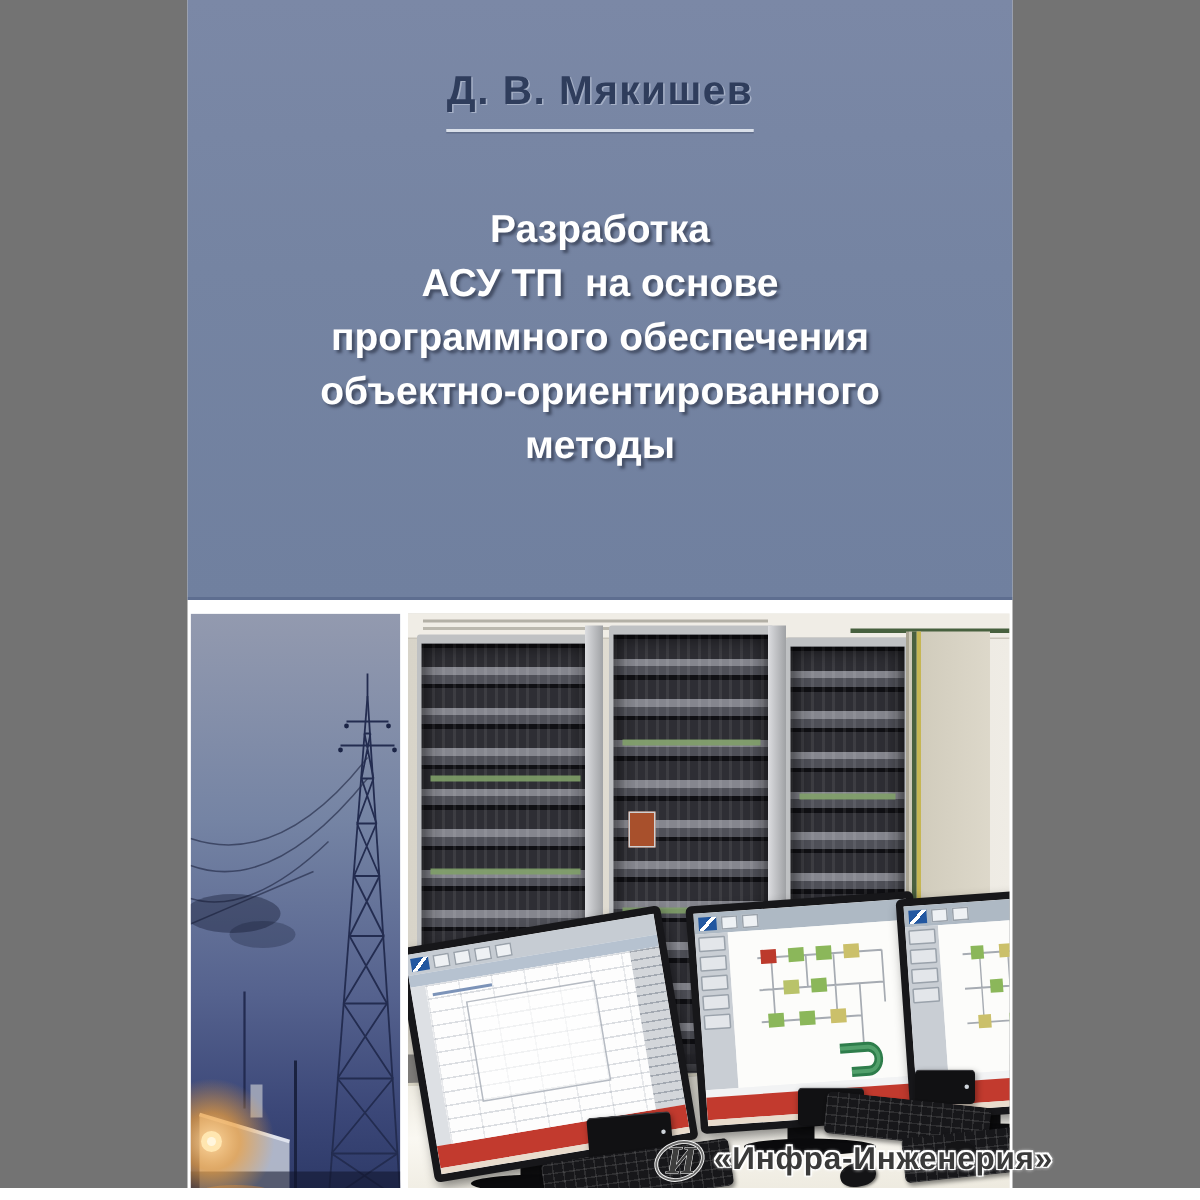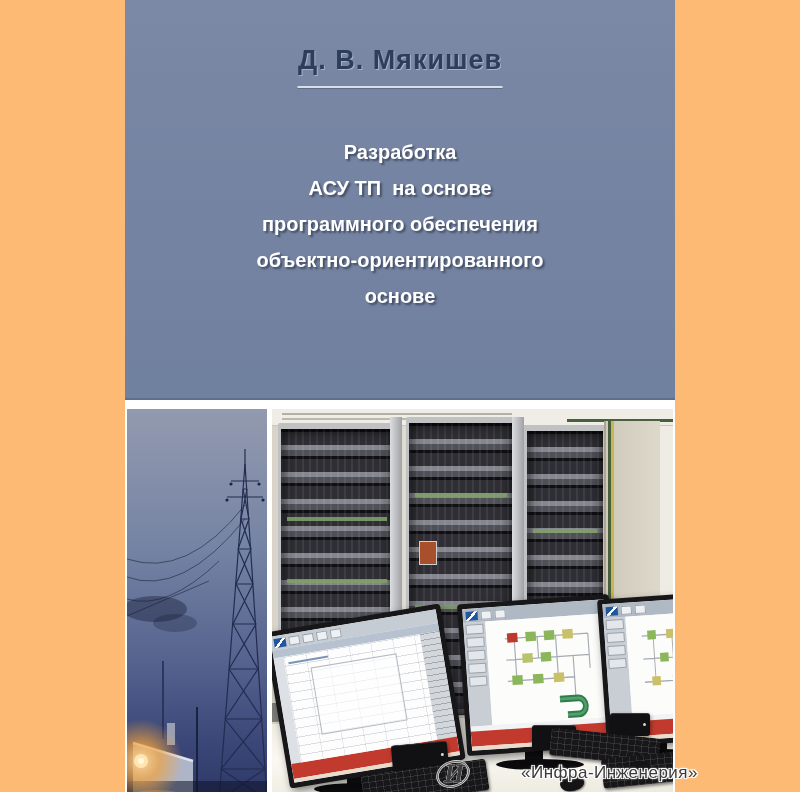--- a/index.html
+++ b/index.html
@@ -1,30 +1,30 @@
 <!DOCTYPE html>
 <html><head>
 <meta charset="utf-8">
 <style>
   html,body{margin:0;padding:0;}
   body{width:800px;height:800px;background:#ffffff;font-family:"Liberation Sans",sans-serif;}
-  .page{position:relative;width:800px;height:792px;background:#fdba74;overflow:hidden;}
+  .page{position:relative;width:800px;height:792px;background:#737373;overflow:hidden;}
   .cover{position:absolute;left:125px;top:0;width:550px;height:800px;background:#ffffff;}
 
   
   .cover-top{position:absolute;left:0;top:0;width:550px;height:398px;
     background:linear-gradient(180deg,#7b88a6 0%,#7584a2 45%,#70809f 100%);
     border-bottom:2px solid #5e6e90;}
   .author{position:absolute;top:45px;left:0;width:100%;text-align:center;
     font-size:27px;font-weight:bold;color:#2f3d5c;letter-spacing:1px;
     text-shadow:1px 1px 0 rgba(220,227,240,0.45);}
   .author-underline{position:absolute;top:86px;left:50%;transform:translateX(-50%);
     width:205px;height:2px;background:#d9dfe9;box-shadow:0 1px 0 rgba(55,66,92,0.35);}
   .title{position:absolute;top:134px;left:0;width:100%;text-align:center;
-    color:#ffffff;font-weight:bold;font-size:20px;line-height:36px;
+    color:#ffffff;font-weight:bold;font-size:26px;line-height:36px;
     text-shadow:2px 2px 2px rgba(35,42,60,0.6);}
   .title-line{white-space:pre;}
   .subtitle{position:absolute;top:320px;left:0;width:100%;text-align:center;
     color:#eef1f6;font-style:italic;font-size:17px;
     text-shadow:1px 1px 2px rgba(35,42,60,0.55);}
 
   
   .photo-left{position:absolute;left:2px;top:409px;width:140px;height:391px;overflow:hidden;}
   .photo-left svg{display:block;}
 
@@ -100,38 +100,38 @@
   .kb2{left:278px;top:324px;width:110px;height:28px;transform:rotate(6deg);}
   .kb3{left:330px;top:346px;width:78px;height:30px;transform:rotate(-6deg);}
   .mousepad{position:absolute;left:348px;top:351px;width:46px;height:22px;background:#e8e6e0;border-radius:50%;transform:rotate(-8deg);z-index:5;}
   .mouse{position:absolute;background:#141416;border-radius:50% 50% 45% 45%;z-index:6;box-shadow:1px 1px 2px rgba(0,0,0,.5);}
   .mouse1{left:358px;top:352px;width:22px;height:15px;transform:rotate(15deg);}
   .mouse2{left:288px;top:366px;width:24px;height:16px;transform:rotate(-10deg);}
 
   
   .publisher{position:absolute;left:308px;top:750px;height:46px;display:flex;align-items:center;gap:3px;z-index:9;}
   .monogram{flex:none;}
-  .pubname{font-size:17px;font-weight:normal;letter-spacing:0.5px;color:#3a3a3a;white-space:pre;
-    text-shadow:0 0 3px #ffffff,0 0 3px #ffffff,1px 1px 0 #ffffff,-1px -1px 0 #ffffff,1px -1px 0 #ffffff,-1px 1px 0 #ffffff;margin-left:45px;}
+  .pubname{font-size:21px;font-weight:bold;letter-spacing:0.5px;color:#3a3a3a;white-space:pre;
+    text-shadow:0 0 3px #ffffff,0 0 3px #ffffff,1px 1px 0 #ffffff,-1px -1px 0 #ffffff,1px -1px 0 #ffffff,-1px 1px 0 #ffffff;}
 </style>
 </head>
 <body>
 
 <div class="page">
   <div class="cover">
 
     <div class="cover-top">
       <div class="author">Д. В. Мякишев</div>
       <div class="author-underline"></div>
       <div class="title">
         <div class="title-line">Разработка</div>
         <div class="title-line">АСУ ТП  на основе</div>
         <div class="title-line">программного обеспечения</div>
         <div class="title-line">объектно-ориентированного</div>
-        <div class="title-line">основе</div>
+        <div class="title-line">методы</div>
       </div>
     </div>
 
     <div class="photo-left">
       <svg width="140" height="391" viewBox="0 0 140 391">
         <defs>
           <linearGradient id="sky" x1="0" y1="0" x2="0" y2="1">
             <stop offset="0" stop-color="#939aaf"></stop>
               <stop offset="0.35" stop-color="#7584a4"></stop>
             <stop offset="0.65" stop-color="#55628e"></stop>

